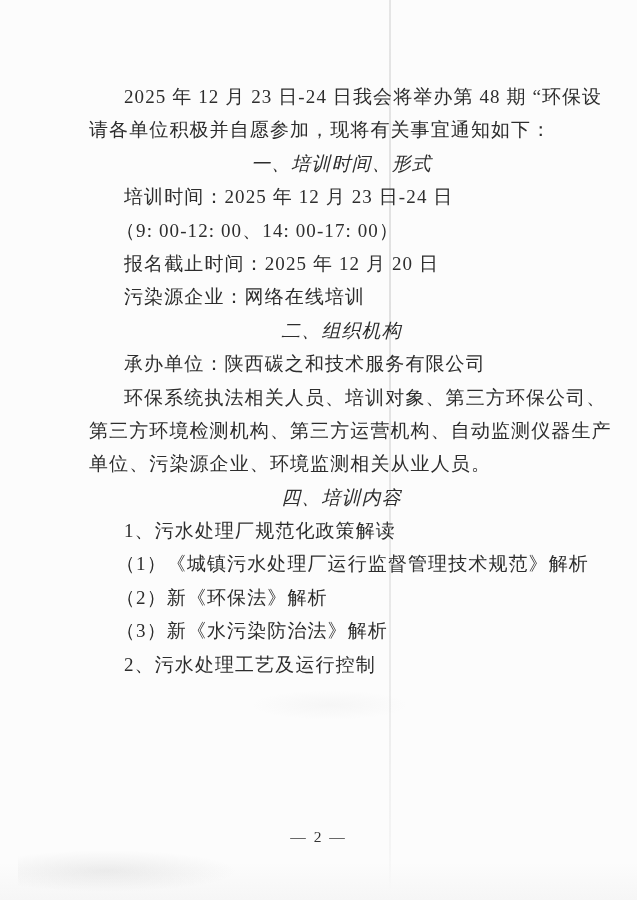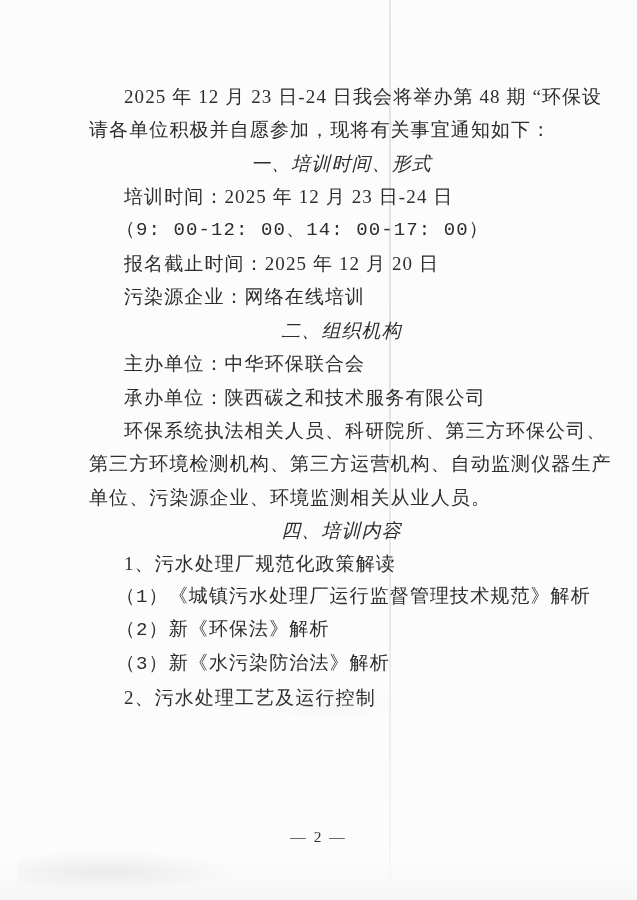--- a/index.html
+++ b/index.html
@@ -57,21 +57,21 @@
     font-size: 19px;
     letter-spacing: 1.1px;
   }
   .ln {
     margin: 0;
     height: 33.4px;
     line-height: 33.4px;
     white-space: nowrap;
   }
   .indent { padding-left: 35px; }
-  .paren  { padding-left: 27px; font-family: Liberation Mono, monospace; }
+  .paren  { padding-left: 27px; }
   .kai    { font-style: italic; text-align: center; }  
   .page-number {
     position: absolute;
     left: 0; top: 828px;
     width: 637px;
     text-align: center;
     font-size: 15.5px;
     letter-spacing: 2px;
     color: #333333;
   }
@@ -85,23 +85,22 @@
 
   <div class="content">
     <p class="ln indent">2025 年 12 月 23 日-24 日我会将举办第 48 期 “环保设</p>
     <p class="ln">请各单位积极并自愿参加，现将有关事宜通知如下：</p>
     <p class="ln indent kai">一、培训时间、形式</p>
     <p class="ln indent">培训时间：2025 年 12 月 23 日-24 日</p>
     <p class="ln paren">（9: 00-12: 00、14: 00-17: 00）</p>
     <p class="ln indent">报名截止时间：2025 年 12 月 20 日</p>
     <p class="ln indent">污染源企业：网络在线培训</p>
     <p class="ln indent kai">二、组织机构</p>
-    <p class="ln indent">主办单位：中华环保联合会</p>
     <p class="ln indent">承办单位：陕西碳之和技术服务有限公司</p>
-    <p class="ln indent">环保系统执法相关人员、科研院所、第三方环保公司、</p>
+    <p class="ln indent">环保系统执法相关人员、培训对象、第三方环保公司、</p>
     <p class="ln">第三方环境检测机构、第三方运营机构、自动监测仪器生产</p>
     <p class="ln">单位、污染源企业、环境监测相关从业人员。</p>
     <p class="ln indent kai">四、培训内容</p>
     <p class="ln indent">1、污水处理厂规范化政策解读</p>
     <p class="ln paren">（1）《城镇污水处理厂运行监督管理技术规范》解析</p>
     <p class="ln paren">（2）新《环保法》解析</p>
     <p class="ln paren">（3）新《水污染防治法》解析</p>
     <p class="ln indent">2、污水处理工艺及运行控制</p>
   </div>
 

